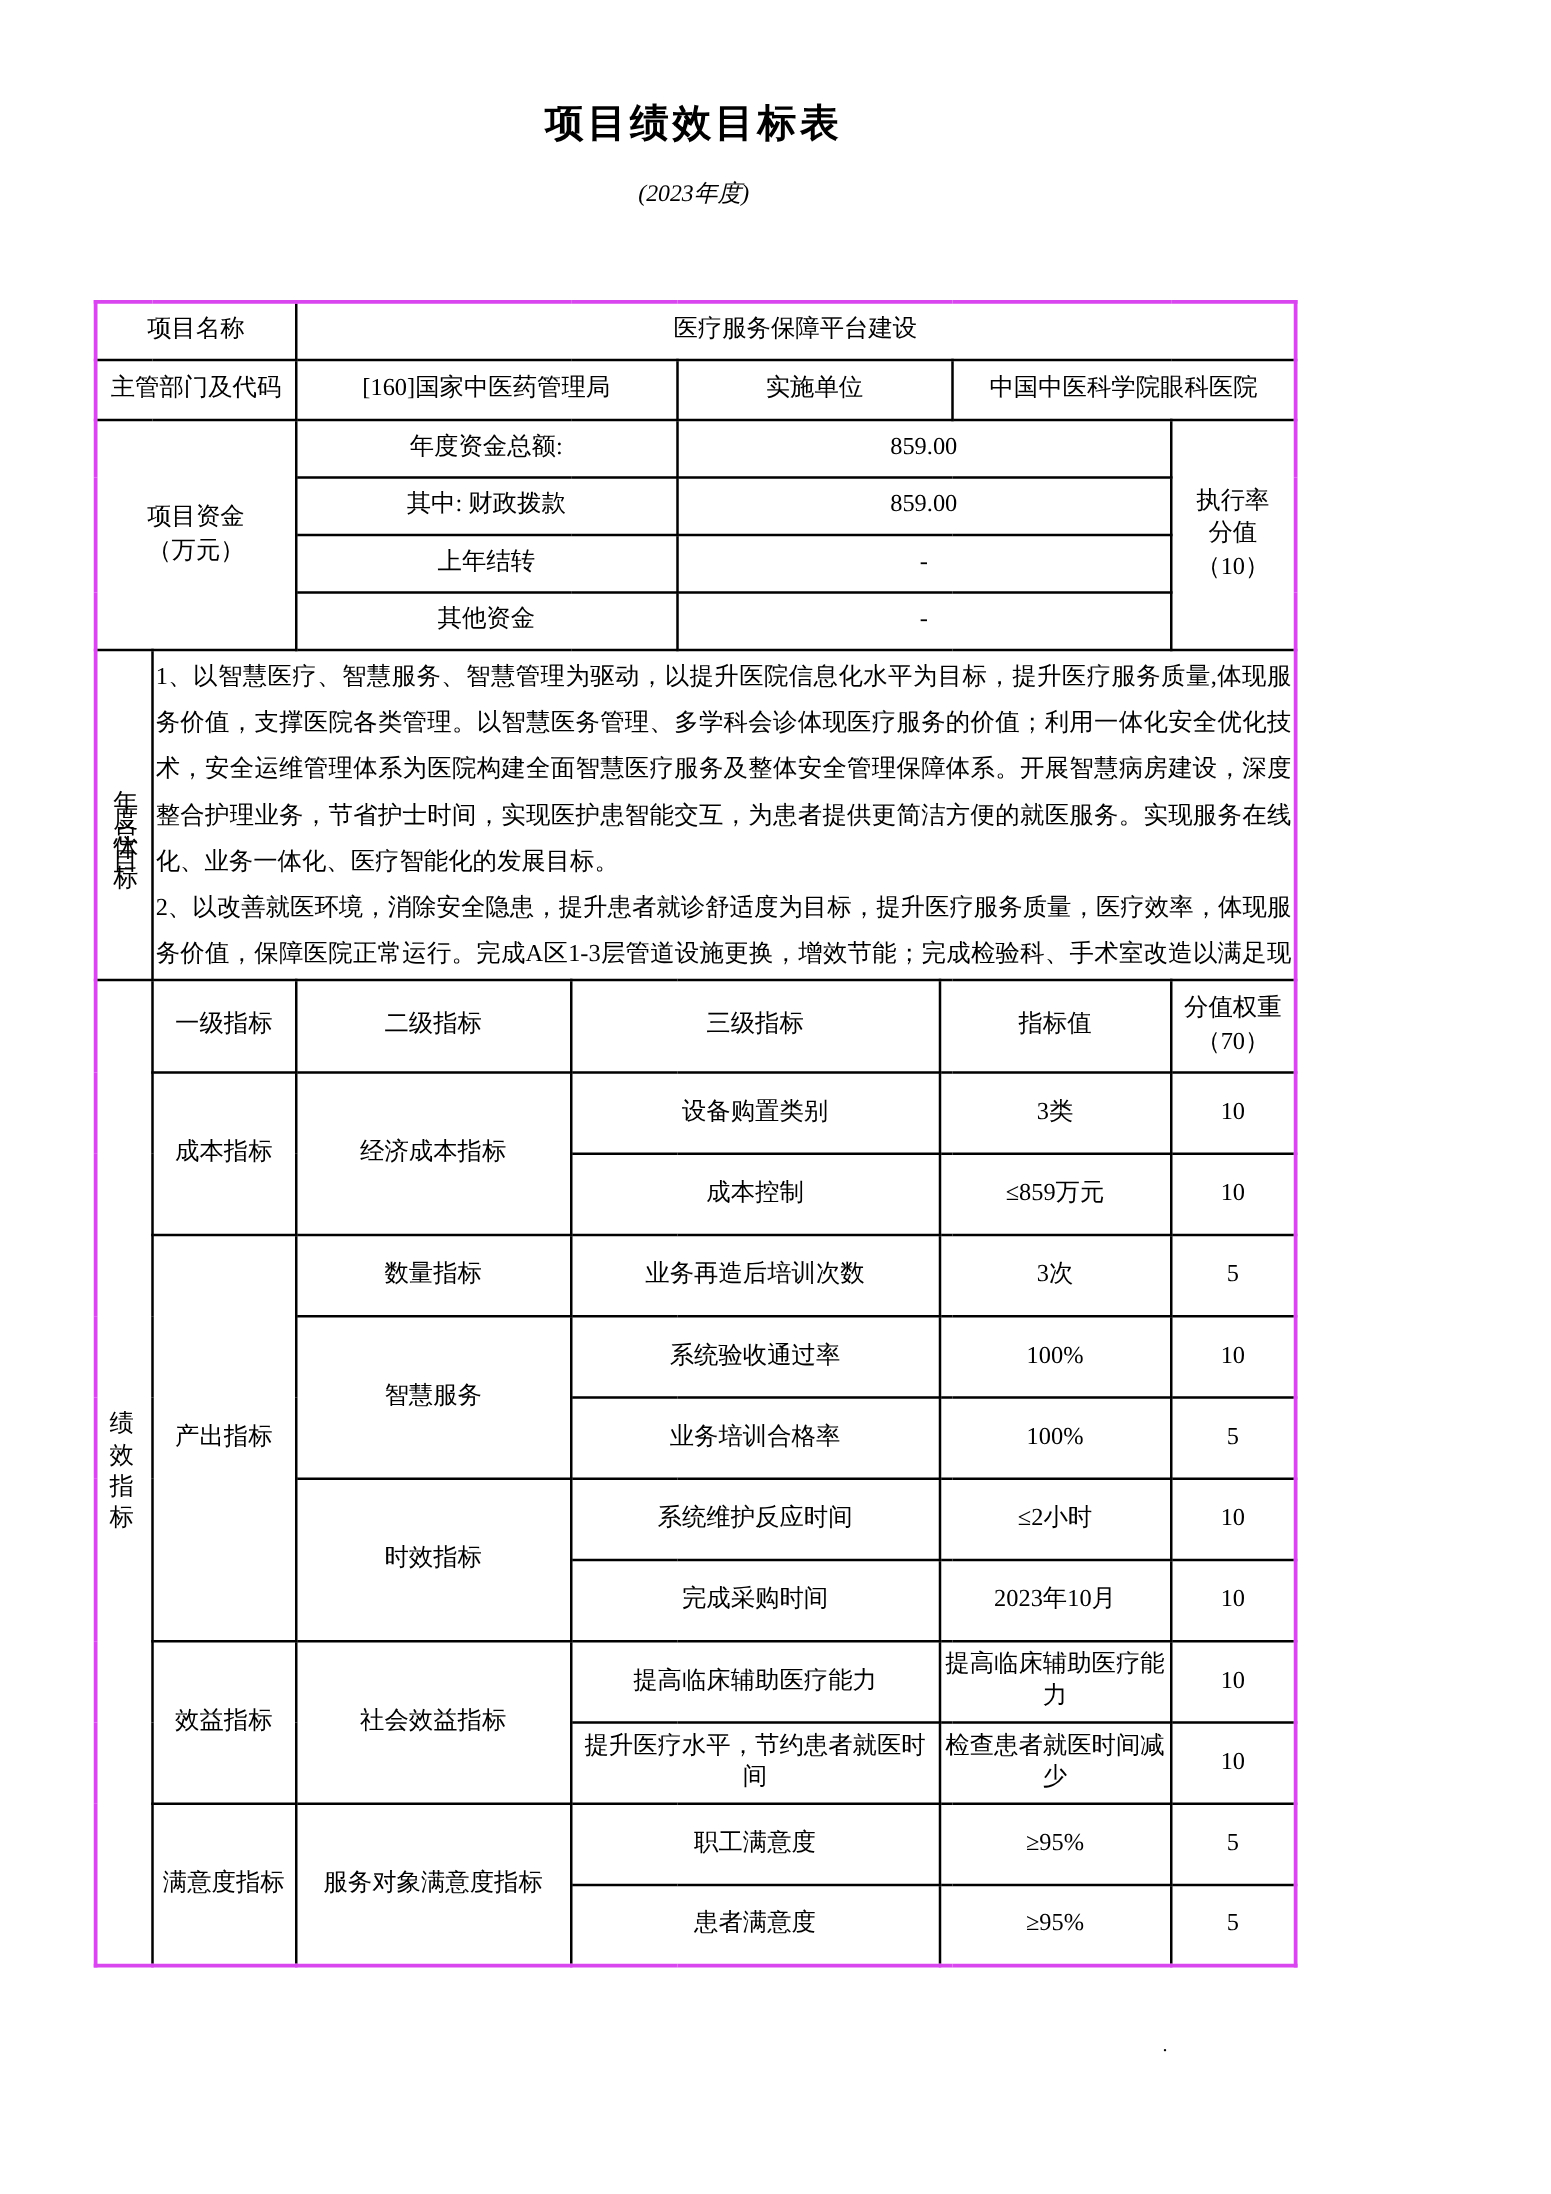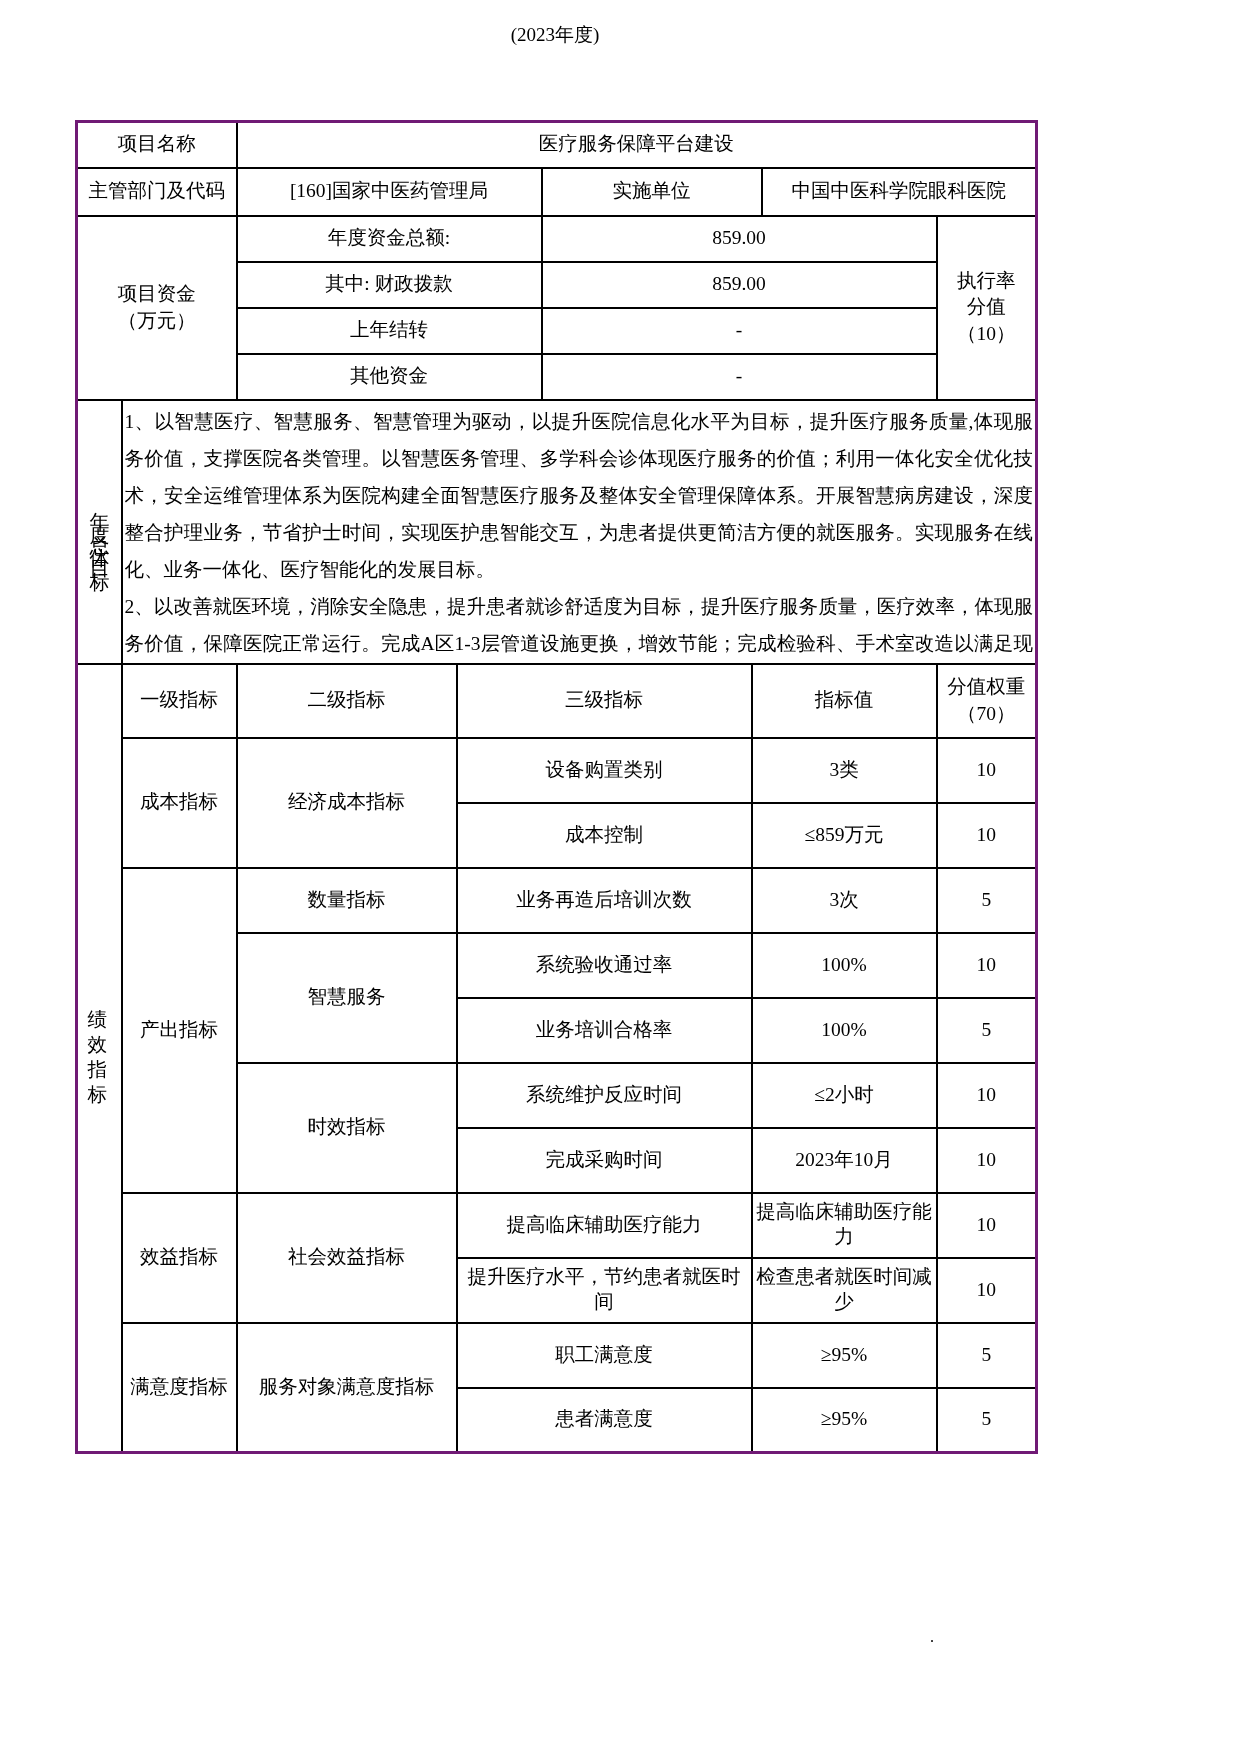--- a/index.html
+++ b/index.html
@@ -9,26 +9,26 @@
     font-family: "Liberation Serif", "DejaVu Serif", serif;
     position: relative;
   }
   .sheet { width: 960px; margin-left: 75px; }
   .title {
     margin: 0; padding-top: 78px;
     text-align: center; font-size: 31px; font-weight: bold;
     letter-spacing: 3px;
   }
   .subtitle {
-    margin-top: 22px; text-align: center; font-size: 19px;
+    margin-top: 22px; text-align: center; font-size: 19px; font-style: italic;
   }
   table.doc {
     border-collapse: collapse; table-layout: fixed;
     width: 960px; margin-top: 72px;
-    border: 3px solid #701a75;
+    border: 3px solid #d946ef;
   }
   table.doc td {
     border: 2px solid #000;
     font-size: 19.5px; line-height: 1.28;
     text-align: center; vertical-align: middle;
     padding: 0 2px; overflow: hidden;
     word-break: break-all;
   }
   tr.r-info1 { height: 46px; }
   tr.r-info2 { height: 48px; }
@@ -52,20 +52,21 @@
   .stacked div { line-height: 1.35; }
   .stray-dot {
     position: absolute; left: 930px; top: 1628px;
     font-size: 16px; color: #000;
   }
 </style>
 </head>
 <body>
 
 <div class="sheet">
+  <h1 class="title">项目绩效目标表</h1>
   <div class="subtitle">(2023年度)</div>
 
   <table class="doc">
     <colgroup>
       <col style="width:45px">
         <col style="width:115px">
         <col style="width:220px">
         <col style="width:85px">
       <col style="width:210px">
         <col style="width:10px">

